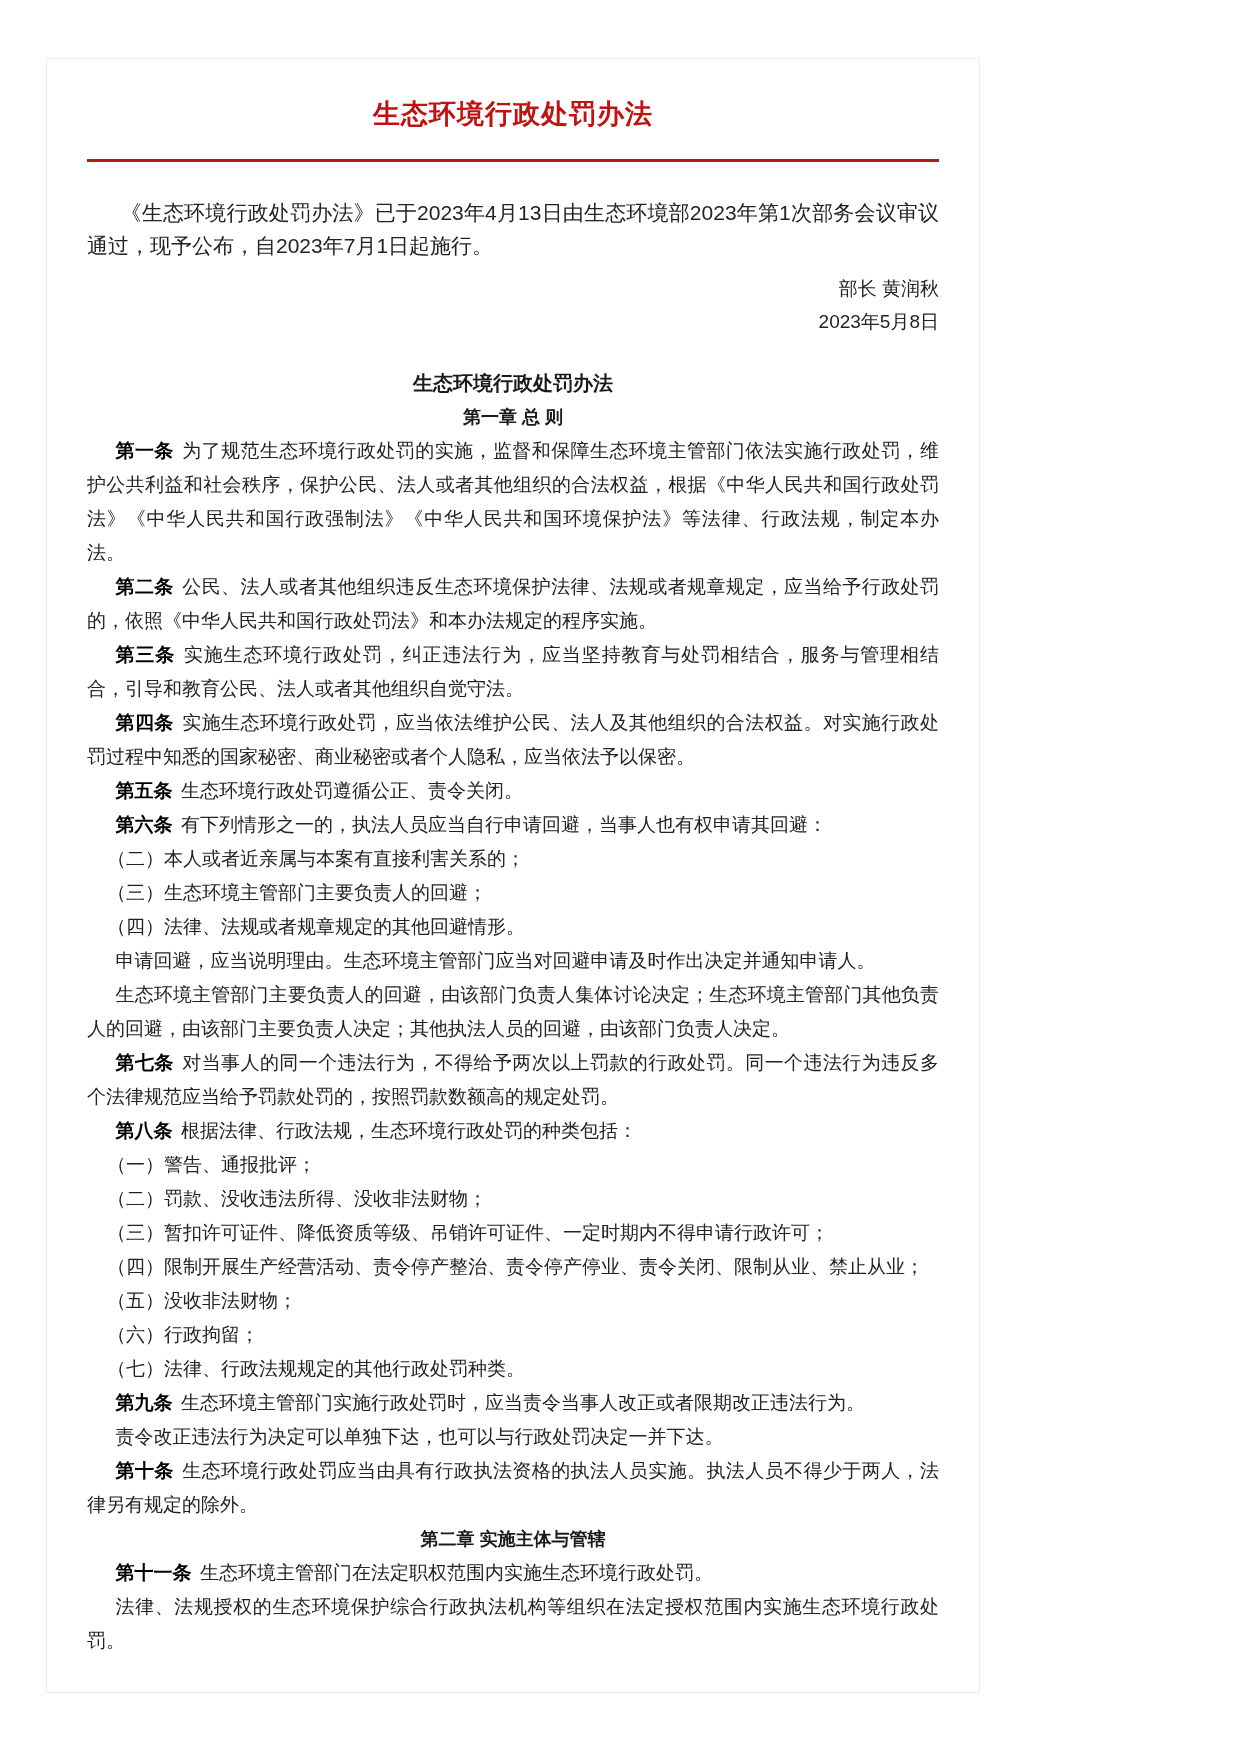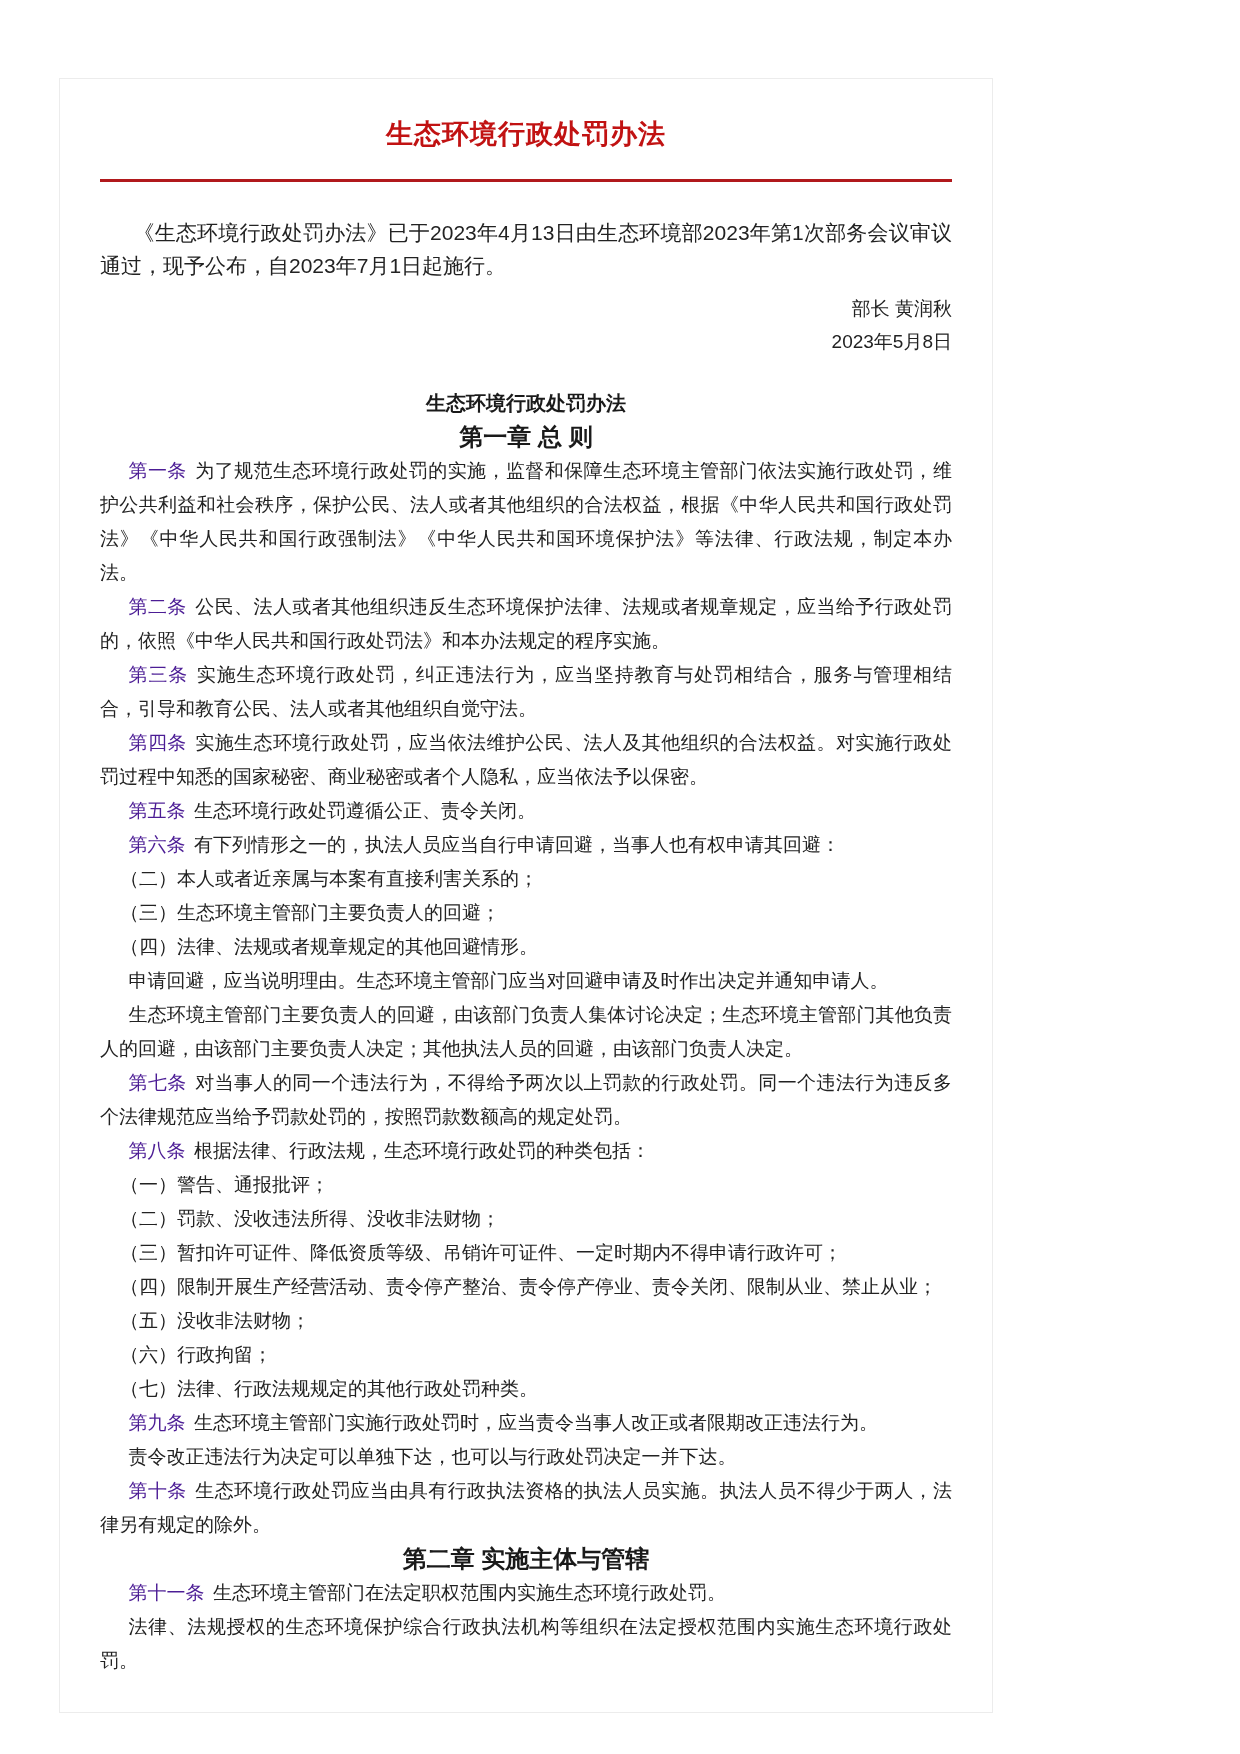--- a/index.html
+++ b/index.html
@@ -6,27 +6,26 @@
   body{
     width:1240px;height:1754px;
     background:#ffffff;
     font-family:"Liberation Sans","DejaVu Sans",sans-serif;
     color:#222222;
     overflow:hidden;
     position:relative;
   }
   .page-card{
     position:absolute;
-    left:59px;top:58px;
+    left:46px;top:58px;
     width:934px;height:1635px;
     box-sizing:border-box;
     background:#ffffff;
     border:1px solid #ececec;
     padding:41px 40px 30px 40px;
-    margin-top:20px;
   }
   h1.main-title{
     margin:0;
     text-align:center;
     font-size:27px;
     line-height:28px;
     font-weight:bold;
     color:#c11212;
     letter-spacing:1px;
   }
@@ -54,37 +53,37 @@
     text-align:center;
     font-size:20px;
     line-height:33px;
     font-weight:bold;
     color:#1a1a1a;
   }
   .doc-body{margin:0;}
   .chapter{
     margin:0;
     text-align:center;
-    font-size:24px;
+    font-size:18px;
     line-height:34px;
     font-weight:bold;
     color:#1a1a1a;
   }
   .para{
     margin:0;
     font-size:19px;
     line-height:34px;
     text-indent:1.5em;
     text-align:justify;
     color:#222222;
   }
   .para.item{ text-indent:1.05em; }
   .art-label{
-    font-weight:normal;
-    color:#4c1d95;
+    font-weight:bold;
+    color:#000000;
     margin-right:0.45em;
   }
 </style>
 </head>
 <body>
 
 <div class="page-card">
 
   <h1 class="main-title">生态环境行政处罚办法</h1>
 

